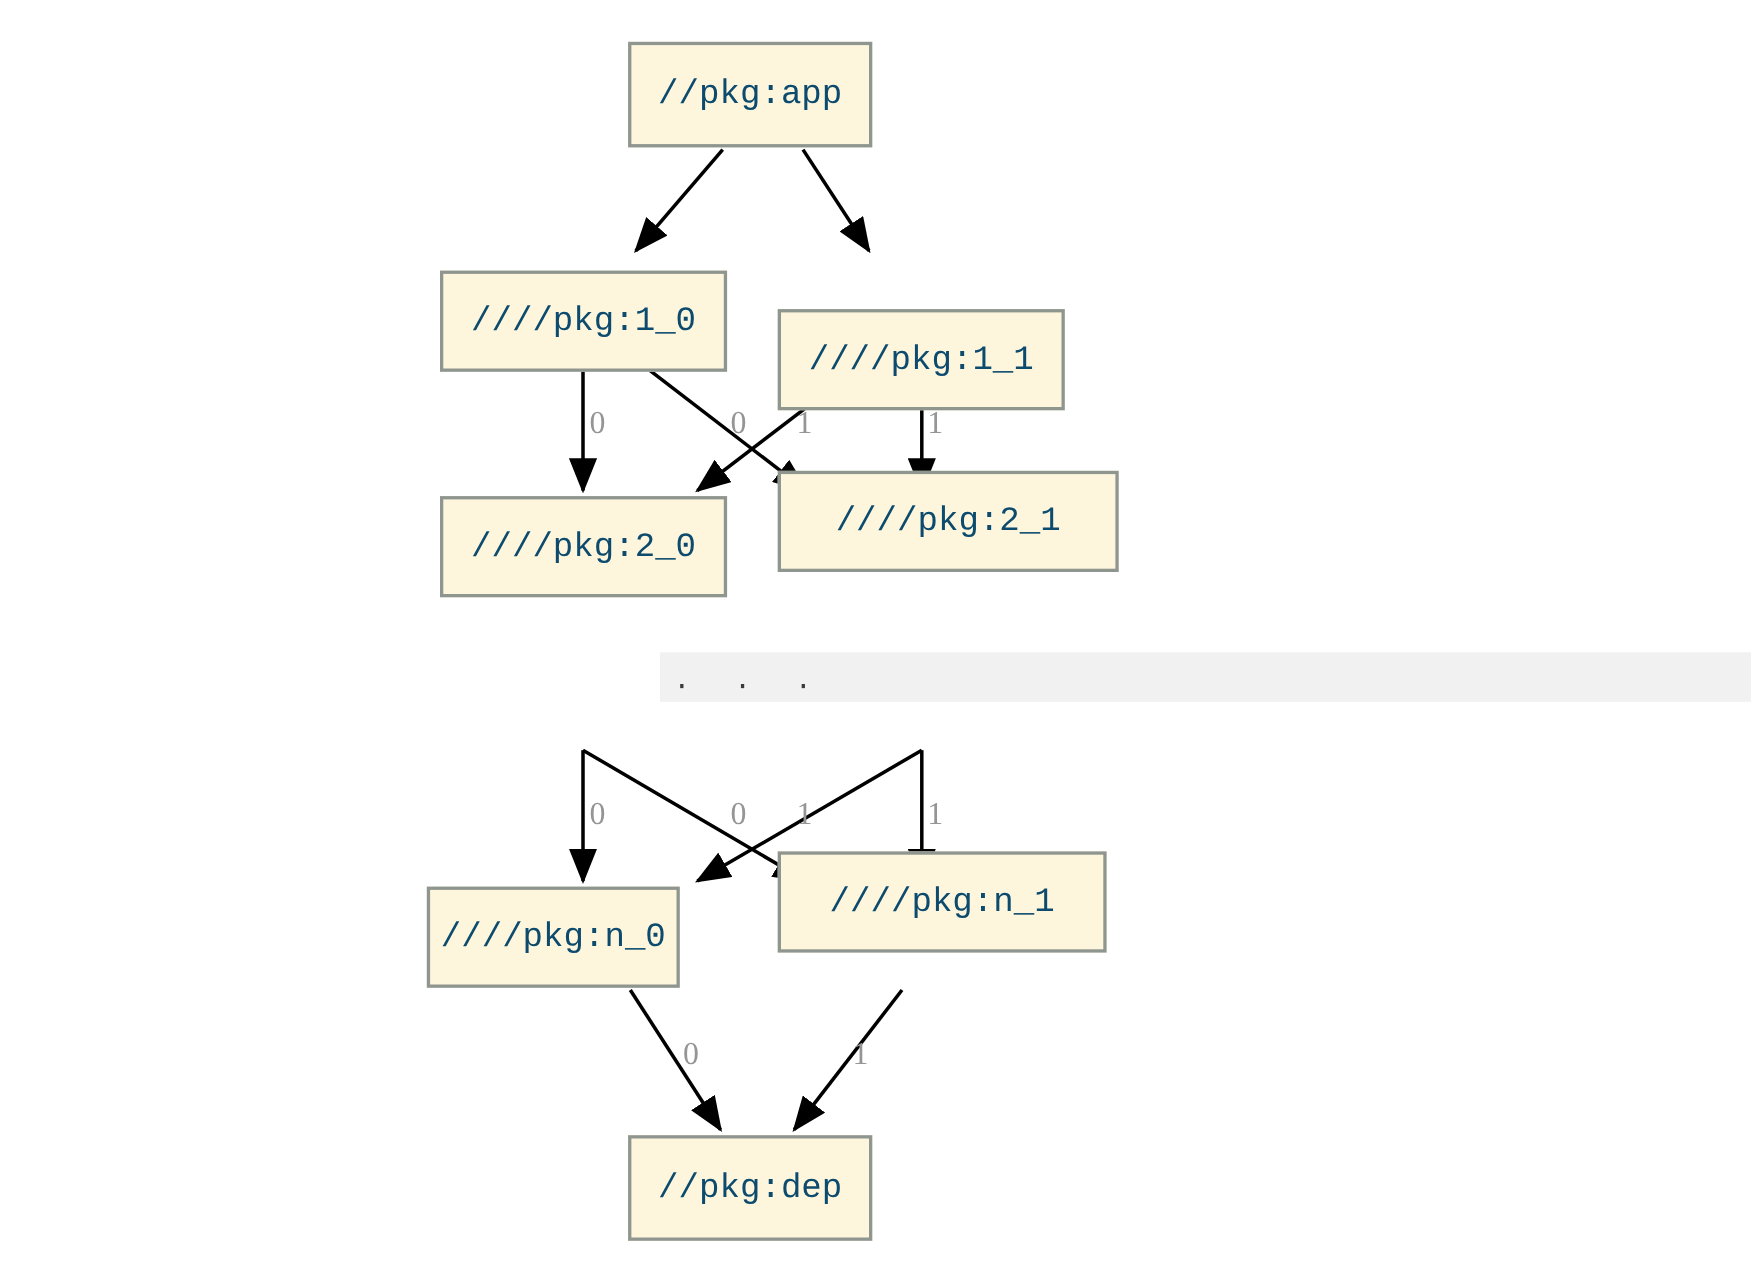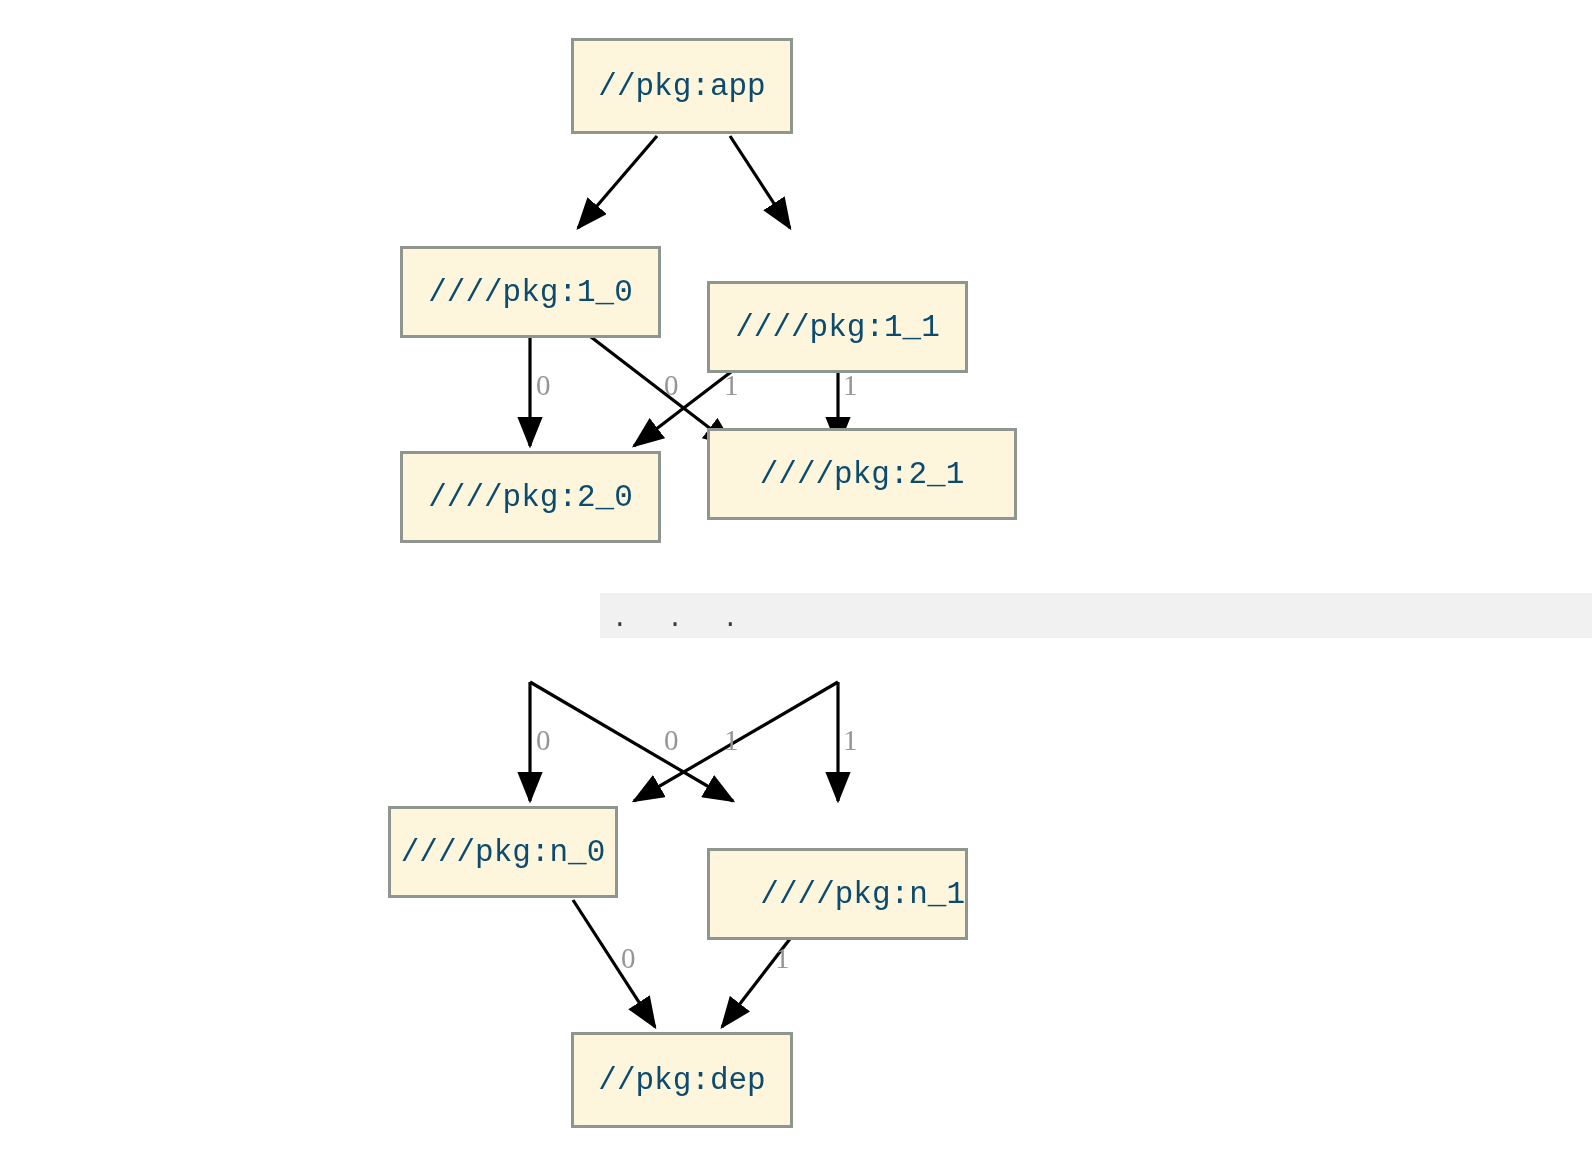--- a/index.html
+++ b/index.html
@@ -113,21 +113,21 @@
       </div>
       <div class="node-box" style="left: 400px; top: 451px; width: 261px; height: 92px; background: rgb(253, 246, 221); border-color: rgb(143, 150, 143); align-items: center;">
         <span>////pkg:2_0</span>
       </div>
       <div class="node-box" style="left: 707px; top: 428px; width: 310px; height: 92px; background: rgb(253, 246, 221); border-color: rgb(143, 150, 143);">
         <span>////pkg:2_1</span>
       </div>
       <div class="node-box" style="left: 388px; top: 806px; width: 230px; height: 92px; background: rgb(253, 246, 221); border-color: rgb(143, 150, 143);">
         <span>////pkg:n_0</span>
       </div>
-      <div class="node-box" style="left: 707px; top: 848px; width: 261px; height: 92px; background: rgb(253, 246, 221); border-color: rgb(143, 150, 143); justify-content: flex-end;">
+      <div class="node-box" style="left: 707px; top: 774px; width: 299px; height: 92px; background: rgb(253, 246, 221); border-color: rgb(143, 150, 143);">
         <span>////pkg:n_1</span>
       </div>
       <div class="node-box" style="left: 571px; top: 1032px; width: 222px; height: 96px; background: rgb(253, 246, 221); border-color: rgb(143, 150, 143);">
         <span>//pkg:dep</span>
       </div>
     </div>
   <div id="label-layer">
       <div class="edge-label" style="left: 536px; top: 371px; color: rgb(149, 149, 149);">0</div>
       <div class="edge-label" style="left: 664px; top: 371px; color: rgb(149, 149, 149);">0</div>
       <div class="edge-label" style="left: 724px; top: 371px; color: rgb(149, 149, 149);">1</div>

